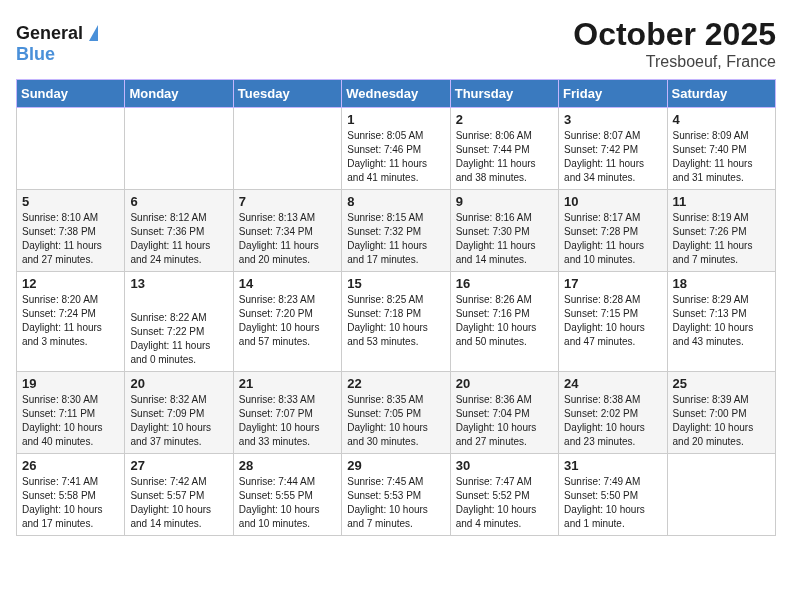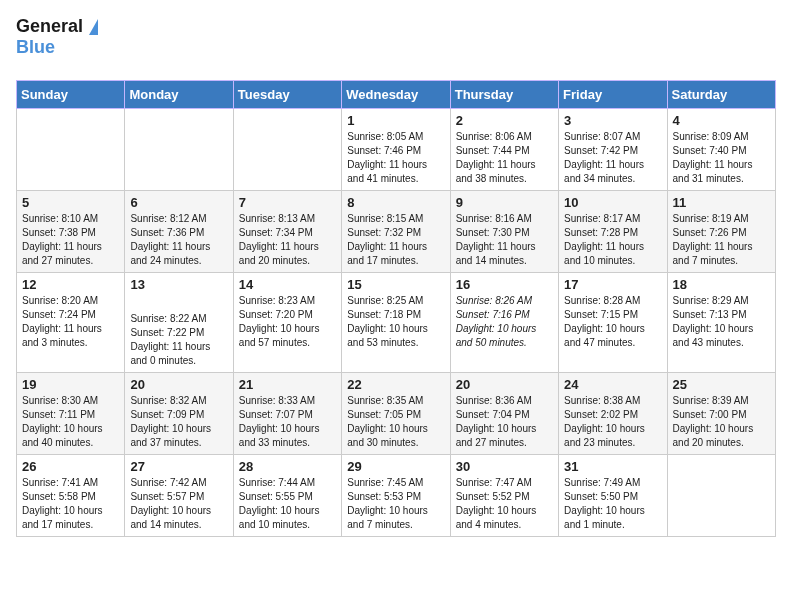--- a/index.html
+++ b/index.html
@@ -7,21 +7,21 @@
       font-family: Arial, sans-serif;
       background: #fff;
       width: 792px;
       min-height: 612px;
       padding: 16px;
     }
     .header {
       display: flex;
       justify-content: space-between;
       align-items: center;
-      margin-bottom: 22px;
+      margin-bottom: 8px;
     }
     .logo {
       display: flex;
       flex-direction: column;
       align-items: flex-start;
     }
     .logo-row {
       display: flex;
       align-items: center;
       gap: 2px;
@@ -91,20 +91,24 @@
 </head>
 <body>
 
 <div class="header">
   <div class="logo">
     <div class="logo-row">
       <span style="font-size:18px;font-weight:bold;color:#1a1a1a;">General</span>
       <span class="logo-triangle"></span>
     </div>
     <span style="font-size:18px;font-weight:bold;color:#4a90d9;">Blue</span>
+  </div>
+  <div class="title-block">
+    <div class="month-title">October 2025</div>
+    <div class="location">Tresboeuf, France</div>
   </div>
 </div>
 
 <table class="calendar">
   <thead>
     <tr>
       <th>Sunday</th>
       <th>Monday</th>
       <th>Tuesday</th>
       <th>Wednesday</th>
@@ -222,21 +226,21 @@
         </td>
         <td>
           <span class="day-number">15</span>
           <div class="day-info" style="white-space: pre-line;">Sunrise: 8:25 AM
 Sunset: 7:18 PM
 Daylight: 10 hours
 and 53 minutes.</div>
         </td>
         <td>
           <span class="day-number">16</span>
-          <div class="day-info" style="white-space: pre-line; font-style: italic;">Sunrise: 8:26 AM
+          <div class="day-info" style="white-space: pre-line;">Sunrise: 8:26 AM
 Sunset: 7:16 PM
 Daylight: 10 hours
 and 50 minutes.</div>
         </td>
         <td>
           <span class="day-number">17</span>
           <div class="day-info" style="white-space: pre-line;">Sunrise: 8:28 AM
 Sunset: 7:15 PM
 Daylight: 10 hours
 and 47 minutes.</div>

